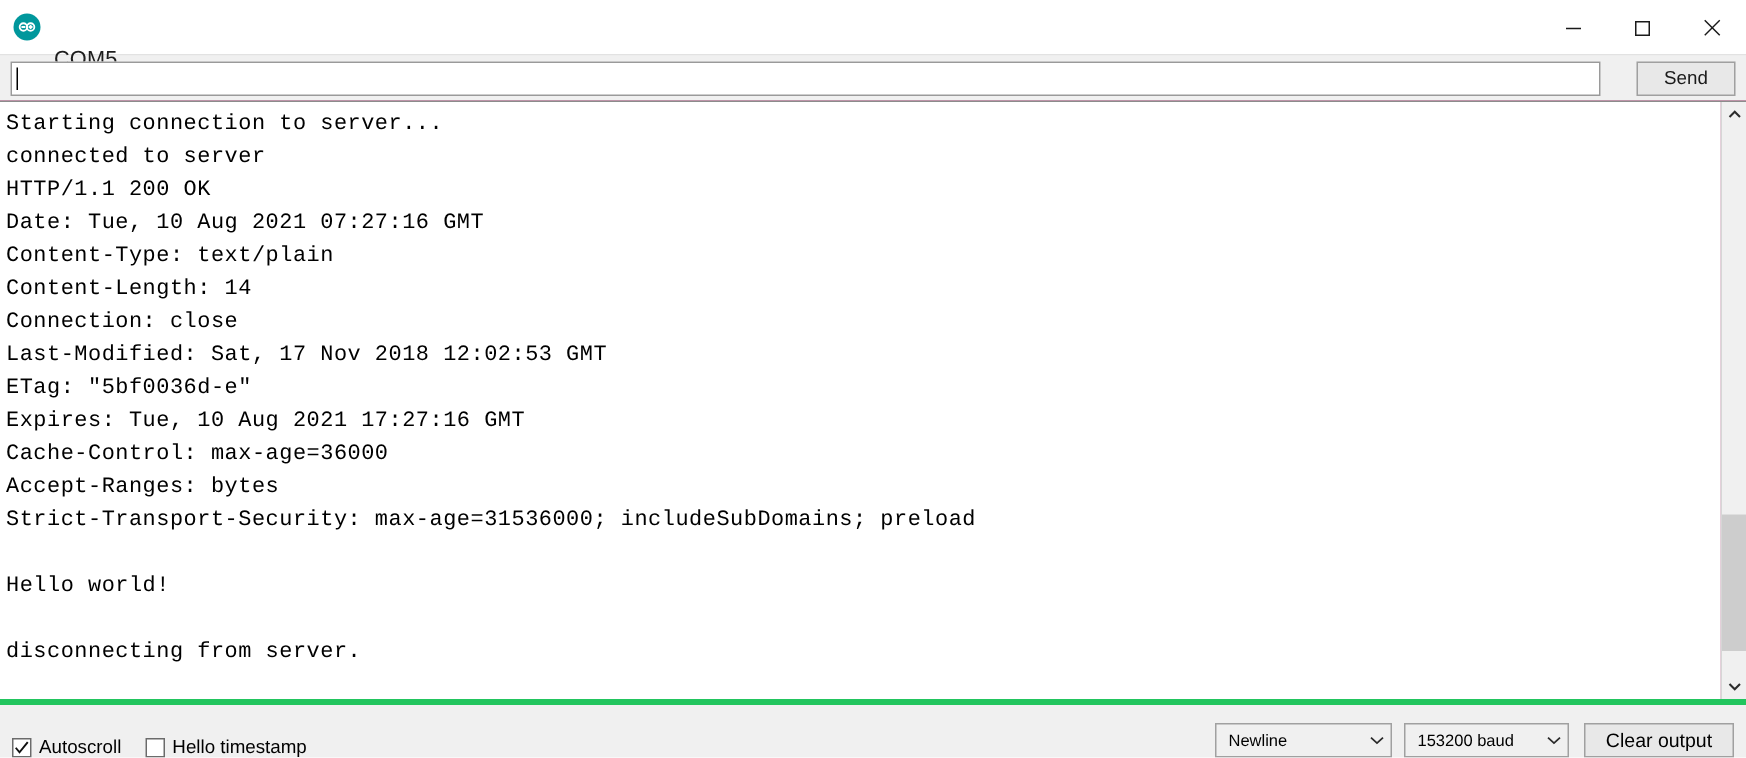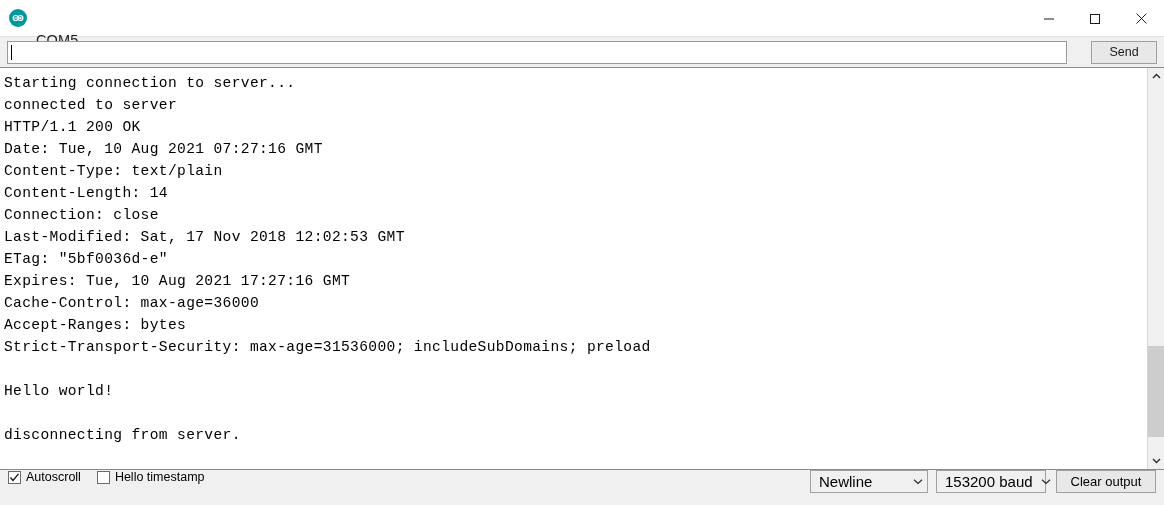--- a/index.html
+++ b/index.html
@@ -88,21 +88,21 @@
     color: #1a1a1a;
     display: flex; align-items: center; justify-content: center;
     cursor: default;
   }
 
   
   .console-wrap {
     flex: 1 1 auto;
     margin: 0 0 0 0;
     border-top: 1px solid #8c8c8c;
-    border-bottom: 1px solid #22c55e;
+    border-bottom: 4px solid #22c55e;
     background: #ec4899;
     display: flex;
     position: relative;
     overflow: hidden;
   }
   .console {
     flex: 1 1 auto;
     background: #ffffff;
     padding: 4px 0 0 4px;
     overflow: hidden;
@@ -140,21 +140,21 @@
     top: 71%;
     height: 25%;
     background: #cdcdcd;
     cursor: default;
   }
 
   
   .bottombar {
     height: 35px; min-height: 35px;
     background: #f0f0f0;
-    display: flex; align-items: flex-start;
+    display: flex; align-items: flex-end;
     padding: 0 8px;
   }
   .chk-group {
     display: flex; align-items: center;
     gap: 5px;
     margin-right: 16px;
     cursor: default;
   }
   .chkbox {
     width: 13px; height: 13px;
@@ -169,21 +169,21 @@
     white-space: nowrap;
   }
   .spacer { flex: 1 1 auto; }
   .combo {
     height: 23px;
     background: #f0f0f0;
     border: 1px solid #a0a0a0;
     display: flex; align-items: center;
     padding: 0 4px 0 8px;
     margin-left: 8px;
-    font-size: 15px;
+    font-size: 11px;
     color: #000;
     cursor: default;
     white-space: nowrap;
   }
   .combo .cv { flex: 1 1 auto; }
   .combo .carrow {
     margin-left: 8px;
     display: flex; align-items: center;
   }
   .combo-newline { width: 118px; }

